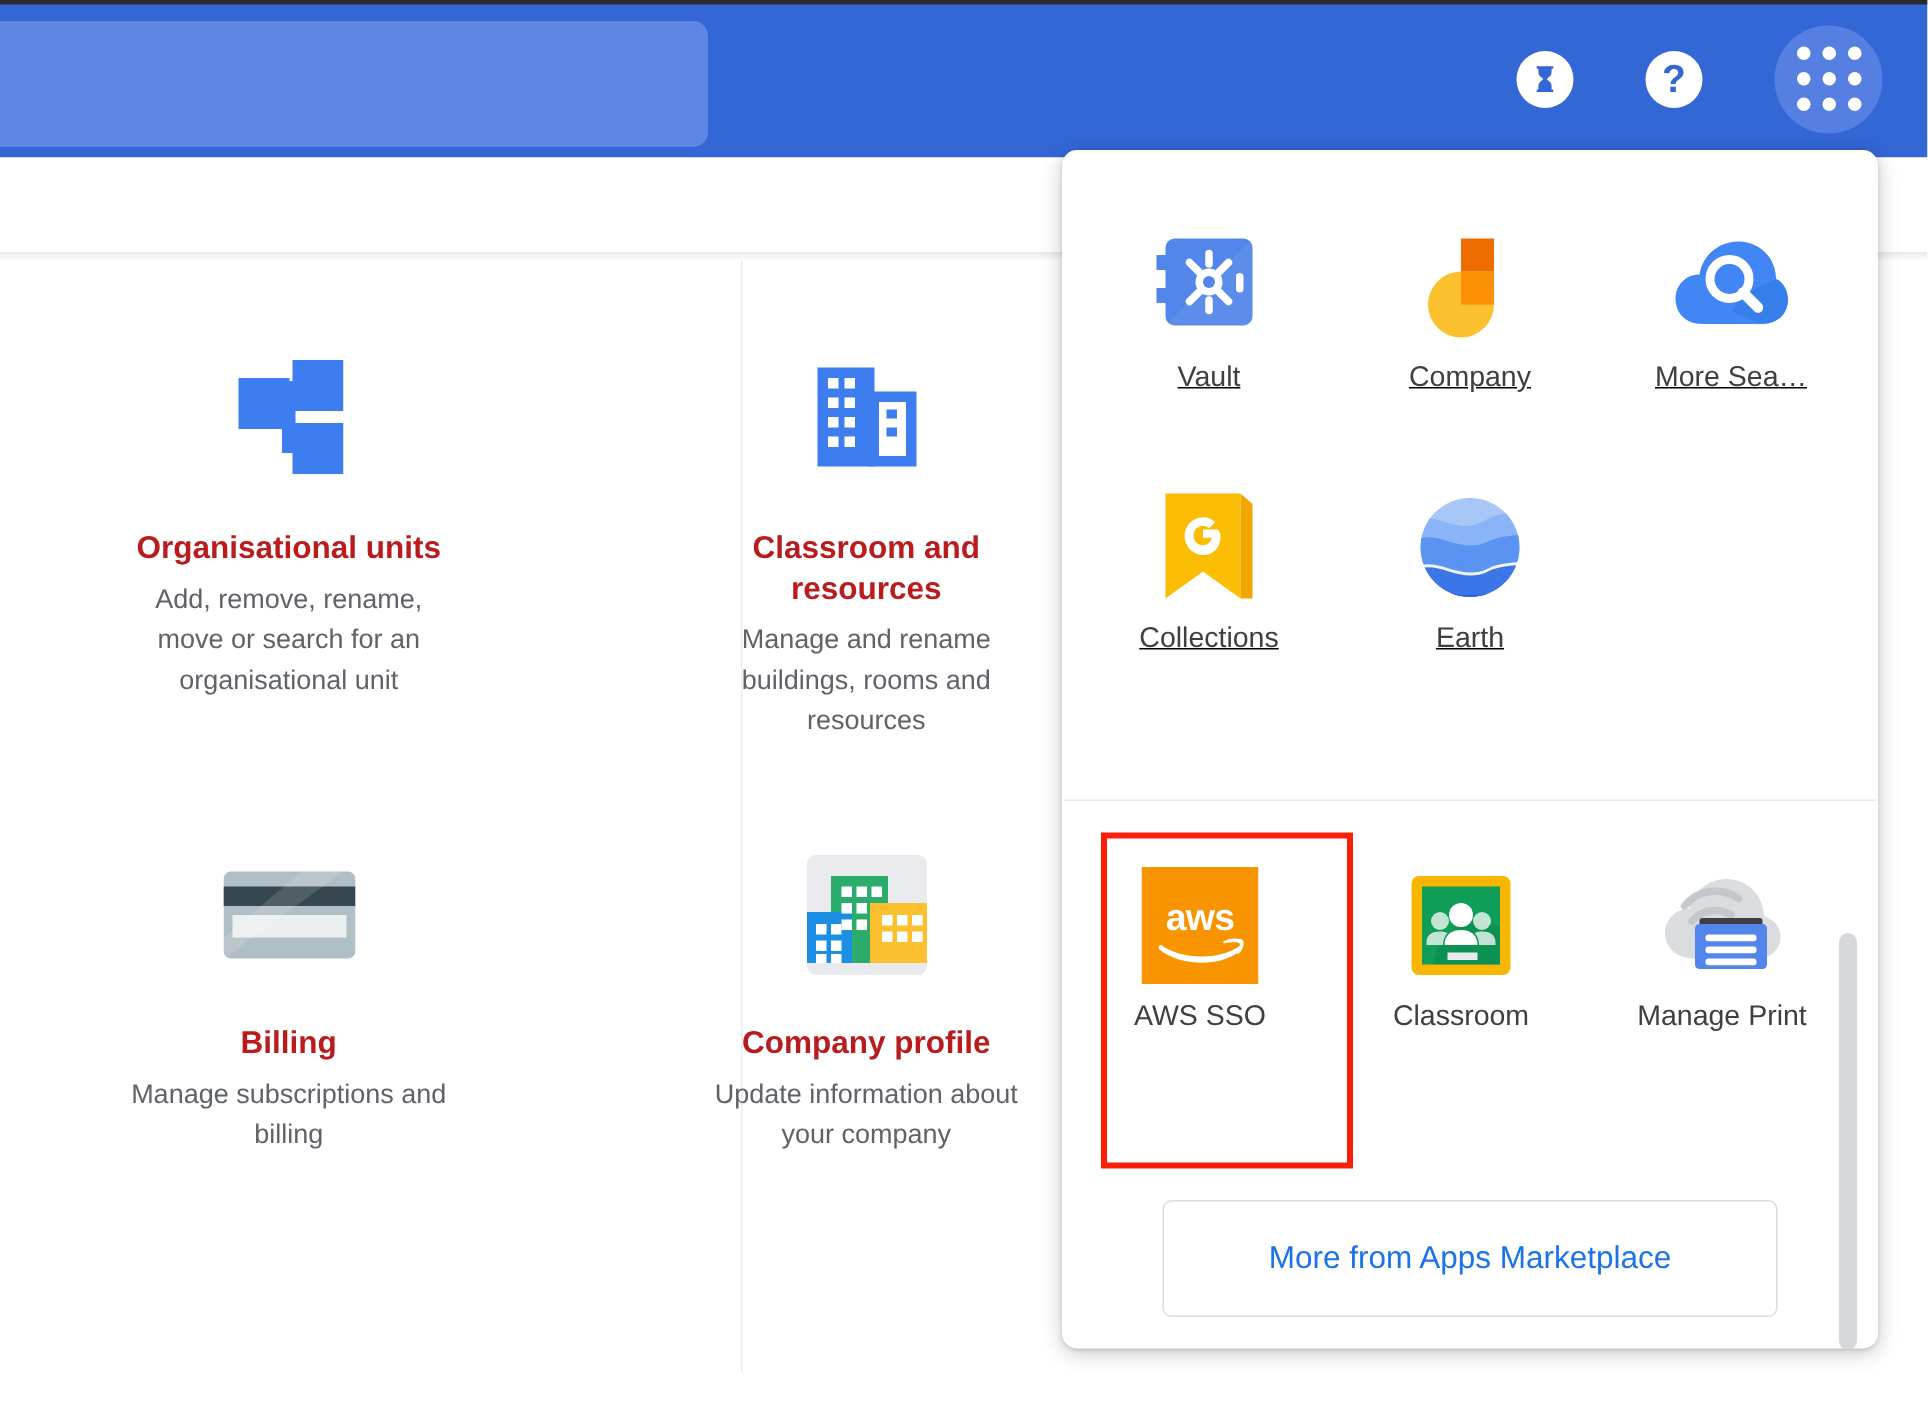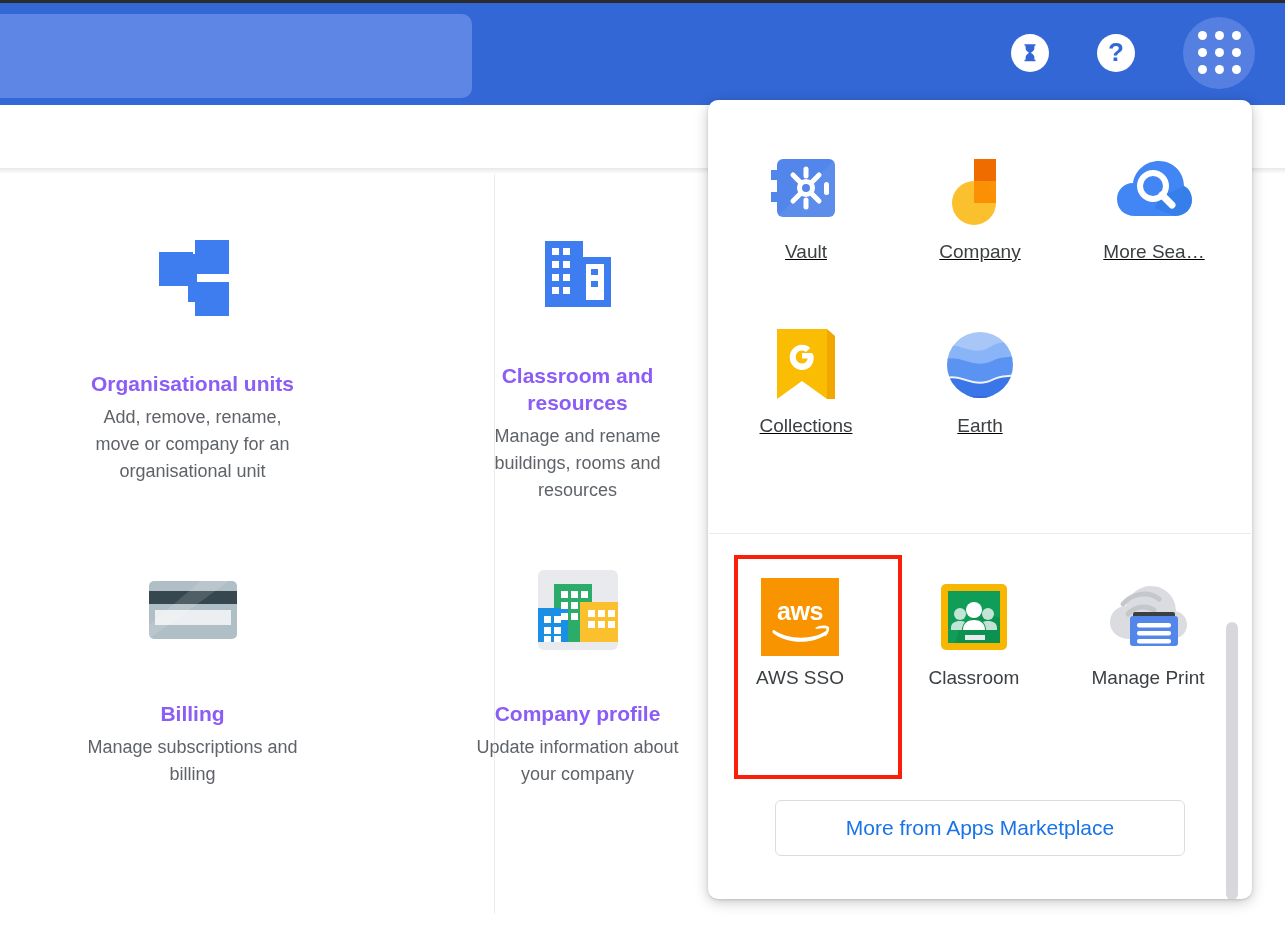--- a/index.html
+++ b/index.html
@@ -87,22 +87,22 @@
     align-items: center; justify-content: flex-start;
     padding-top: 58px; cursor: pointer;
     text-align: center;
   }
   .card-divider-v {
     position: absolute; left: 494px; top: 0; width: 1px; height: 740px;
     background: #ececec;
   }
   .card-icon { height: 96px; display: flex; align-items: center; justify-content: center; }
   .card-title {
-    margin-top: 42px;
-    font-size: 21px; font-weight: bold; color: #8b5cf6;
+    margin-top: 24px;
+    font-size: 21px; font-weight: bold; color: #b91c1c;
     line-height: 27px; max-width: 230px;
   }
   .card-desc {
     margin-top: 7px;
     font-size: 18px; color: #5f6368; line-height: 27px;
     max-width: 222px;
   }
   .card.c-buildings .card-desc, .card.c-company .card-desc { max-width: 208px; }
 
   
@@ -135,21 +135,21 @@
 
   .launcher-divider {
     position: absolute; left: 1px; top: 433px;
     width: 542px; height: 1px; background: #e8eaed;
   }
   .marketplace-wrap {
     position: absolute; left: 0; top: 700px; width: 544px;
     display: flex; justify-content: center;
   }
   .marketplace-btn {
-    width: 410px; height: 56px;
+    width: 410px; height: 78px;
     border: 1px solid #dadce0; border-radius: 6px;
     background: #ffffff;
     color: #1a73e8; font-size: 21px;
     font-family: "Liberation Sans", sans-serif;
     cursor: pointer;
     display: flex; align-items: center; justify-content: center;
   }
   .launcher-scrollbar {
     position: absolute; right: 14px; top: 522px;
     width: 12px; height: 278px; border-radius: 6px;
@@ -216,21 +216,21 @@
         <div class="card-icon">
           <svg width="72" height="80" viewBox="0 0 72 80">
             <rect x="2" y="12" width="34" height="34" fill="#3d7df0"></rect>
             <rect x="38" y="0" width="34" height="34" fill="#3d7df0"></rect>
             <rect x="38" y="42" width="34" height="34" fill="#3d7df0"></rect>
             <rect x="31" y="14" width="9" height="48" fill="#3d7df0"></rect>
             <rect x="31" y="14" width="9" height="6" fill="#3d7df0"></rect>
           </svg>
         </div>
         <div class="card-title">Organisational units</div>
-        <div class="card-desc">Add, remove, rename, move or company for an organisational unit</div>
+        <div class="card-desc">Add, remove, rename, move or search for an organisational unit</div>
       </div>
 
       <div class="card c-buildings">
         <div class="card-icon">
           <svg width="70" height="74" viewBox="0 0 70 74">
             <rect x="2" y="2" width="38" height="66" fill="#3d7df0"></rect>
             <rect x="36" y="18" width="32" height="50" fill="#3d7df0"></rect>
             <g fill="#ffffff">
               <rect x="9" y="9" width="7" height="7"></rect>
                 <rect x="20" y="9" width="7" height="7"></rect>

